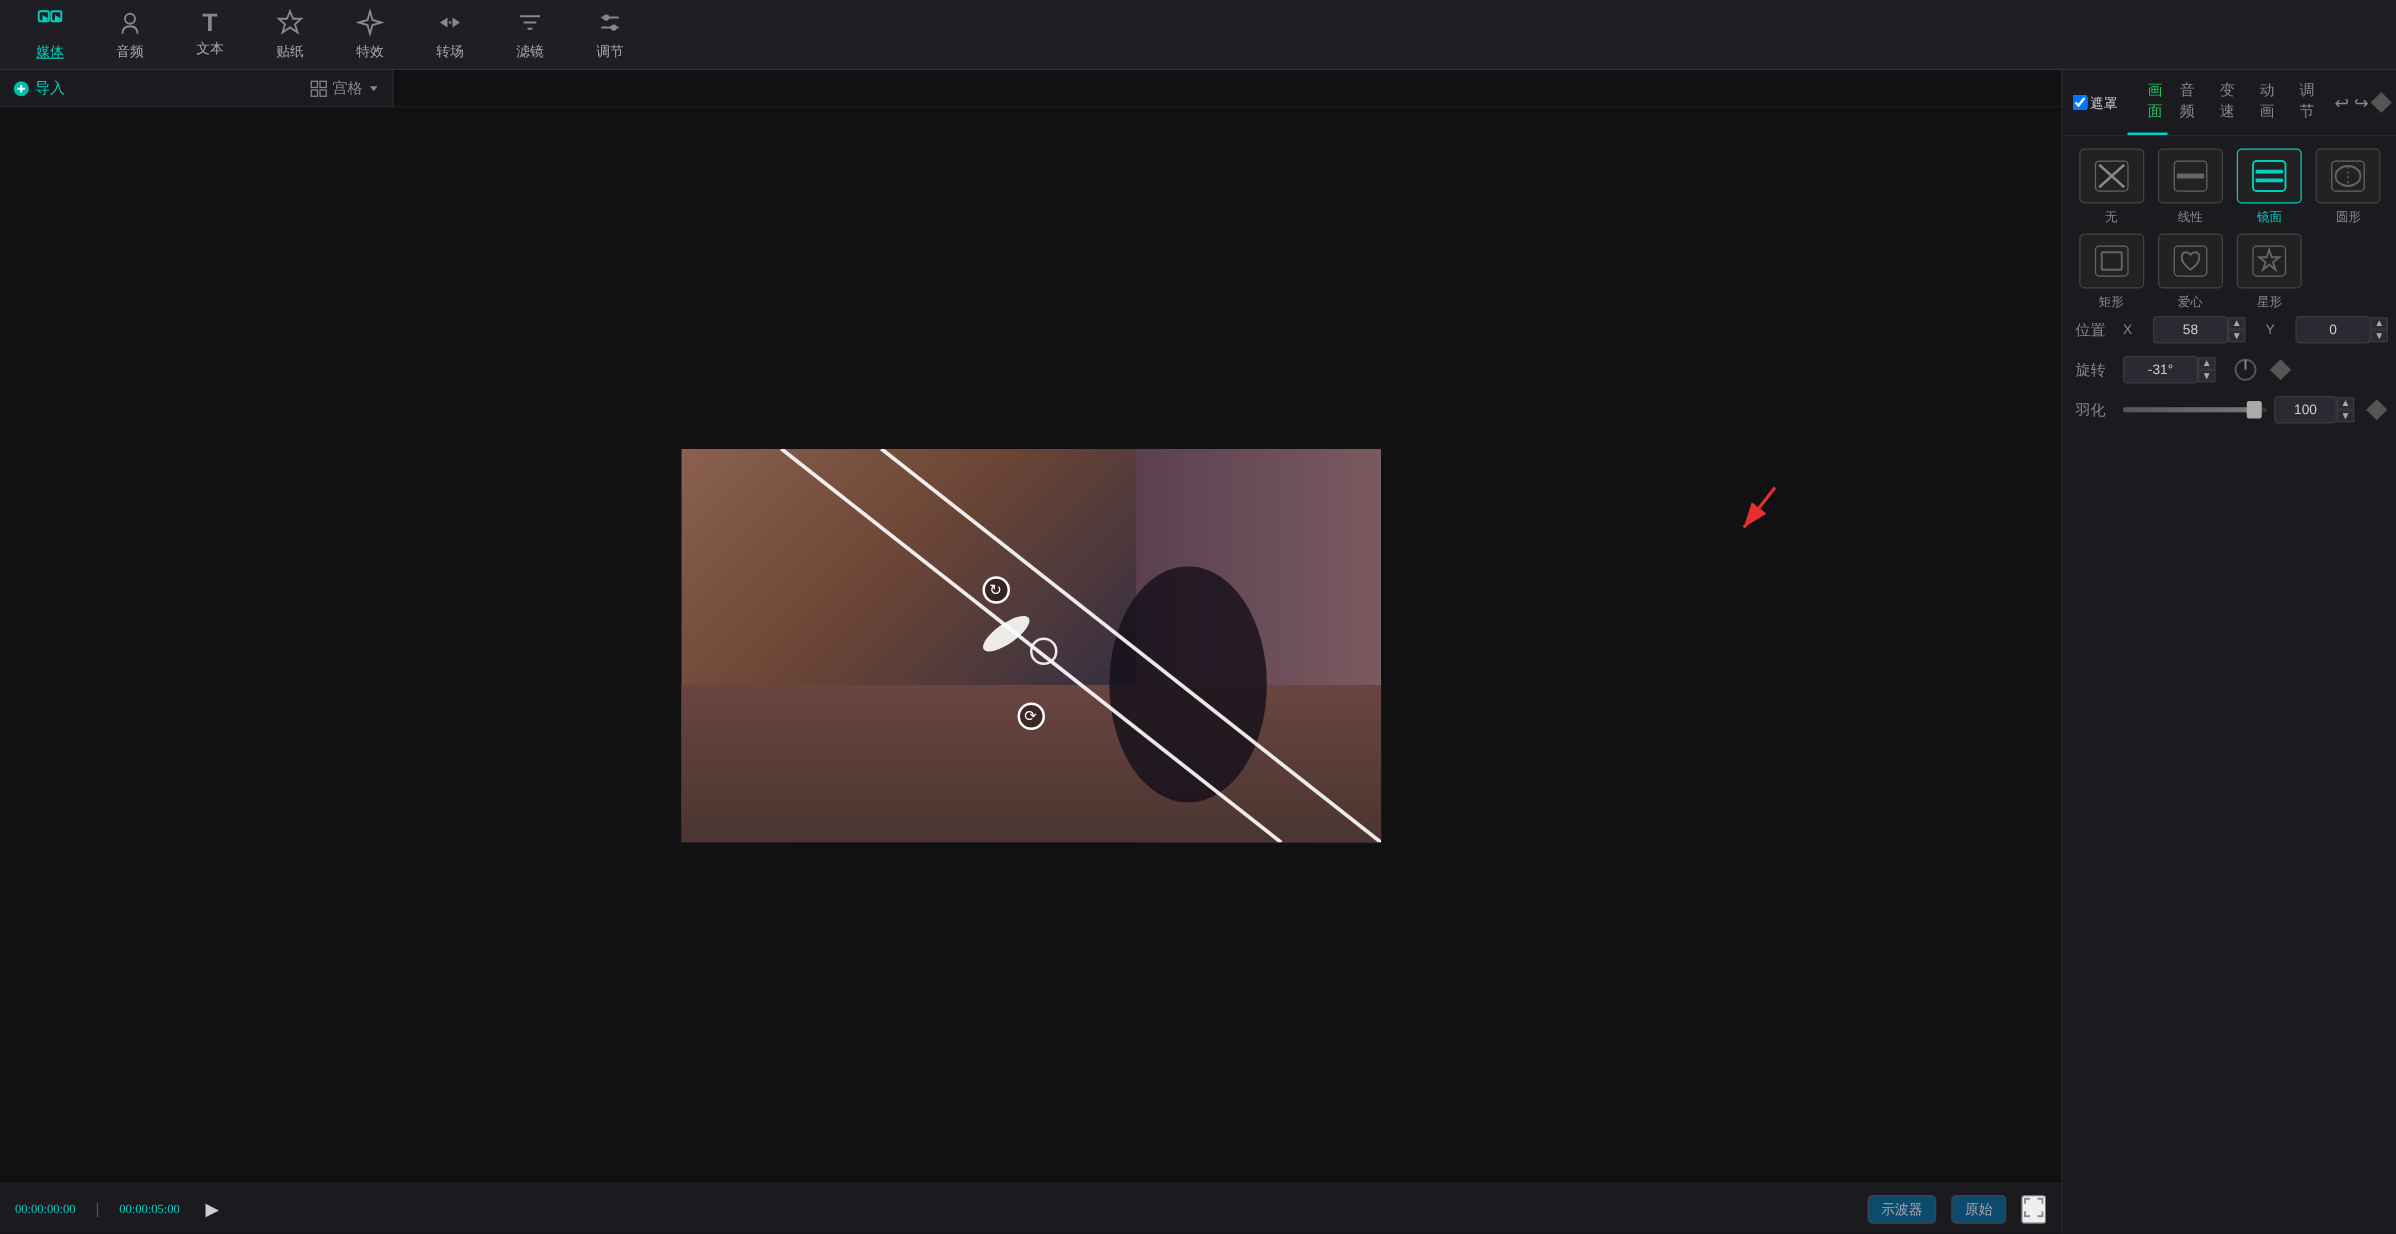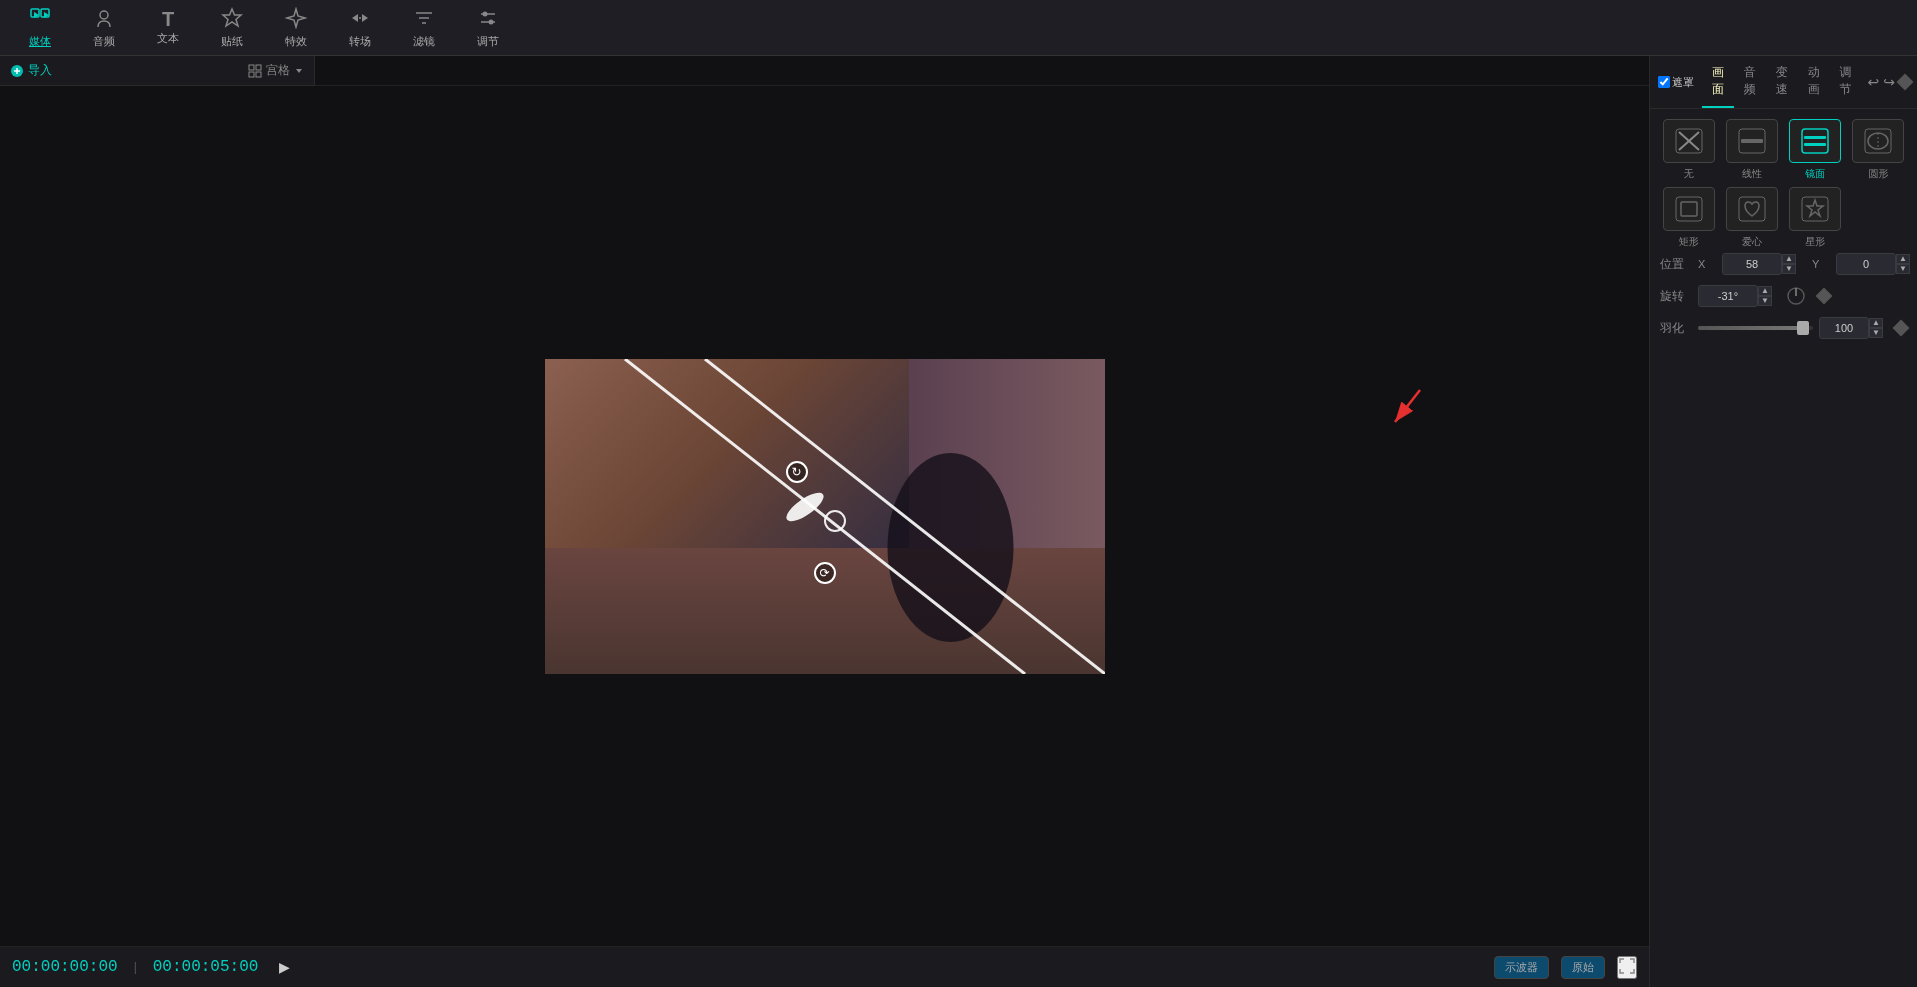--- a/index.html
+++ b/index.html
@@ -99,21 +99,21 @@
       position: absolute; top: 0; left: 0;
     }
     
     .preview-overlay {
       position: absolute; top: 0; left: 0; width: 100%; height: 100%;
     }
     .preview-controls {
       display: flex; align-items: center; padding: 6px 12px; gap: 12px;
       background: #1a1a1f; border-top: 1px solid #222;
     }
-    .timecode { color: #00d0c0; font-size: 16px; font-family: Liberation Mono, monospace; }
+    .timecode { color: #00d0c0; font-size: 10px; font-family: Liberation Serif, serif; }
     .time-sep { color: #555; margin: 0 4px; }
     .play-btn {
       width: 28px; height: 28px; border-radius: 50%; background: none; border: none;
       color: #ccc; cursor: pointer; display: flex; align-items: center; justify-content: center;
       font-size: 14px;
     }
     .preview-action-btn {
       padding: 3px 10px; background: #0c4a6e; border: 1px solid #444; border-radius: 4px;
       color: #aaa; cursor: pointer; font-size: 11px;
     }
@@ -124,21 +124,21 @@
       width: 268px; background: #1a1a1f; border-left: 1px solid #2a2a2a;
       display: flex; flex-direction: column;
     }
     .right-panel-tabs {
       display: flex; border-bottom: 1px solid #2a2a2a;
     }
     .right-tab {
       flex: 1; text-align: center; padding: 8px 4px; cursor: pointer;
       color: #888; font-size: 12px; border-bottom: 2px solid transparent;
     }
-    .right-tab.active { color: #fef9c3; border-bottom-color: #00d0c0; }
+    .right-tab.active { color: #22c55e; border-bottom-color: #00d0c0; text-align: right; }
 
     .right-panel-content { flex: 1; padding: 10px; overflow-y: auto; }
 
     
     .mask-row {
       display: flex; gap: 6px; margin-bottom: 6px; align-items: center; justify-content: center;
     }
     .mask-item {
       display: flex; flex-direction: column; align-items: center; gap: 4px;
       cursor: pointer; width: 60px;

